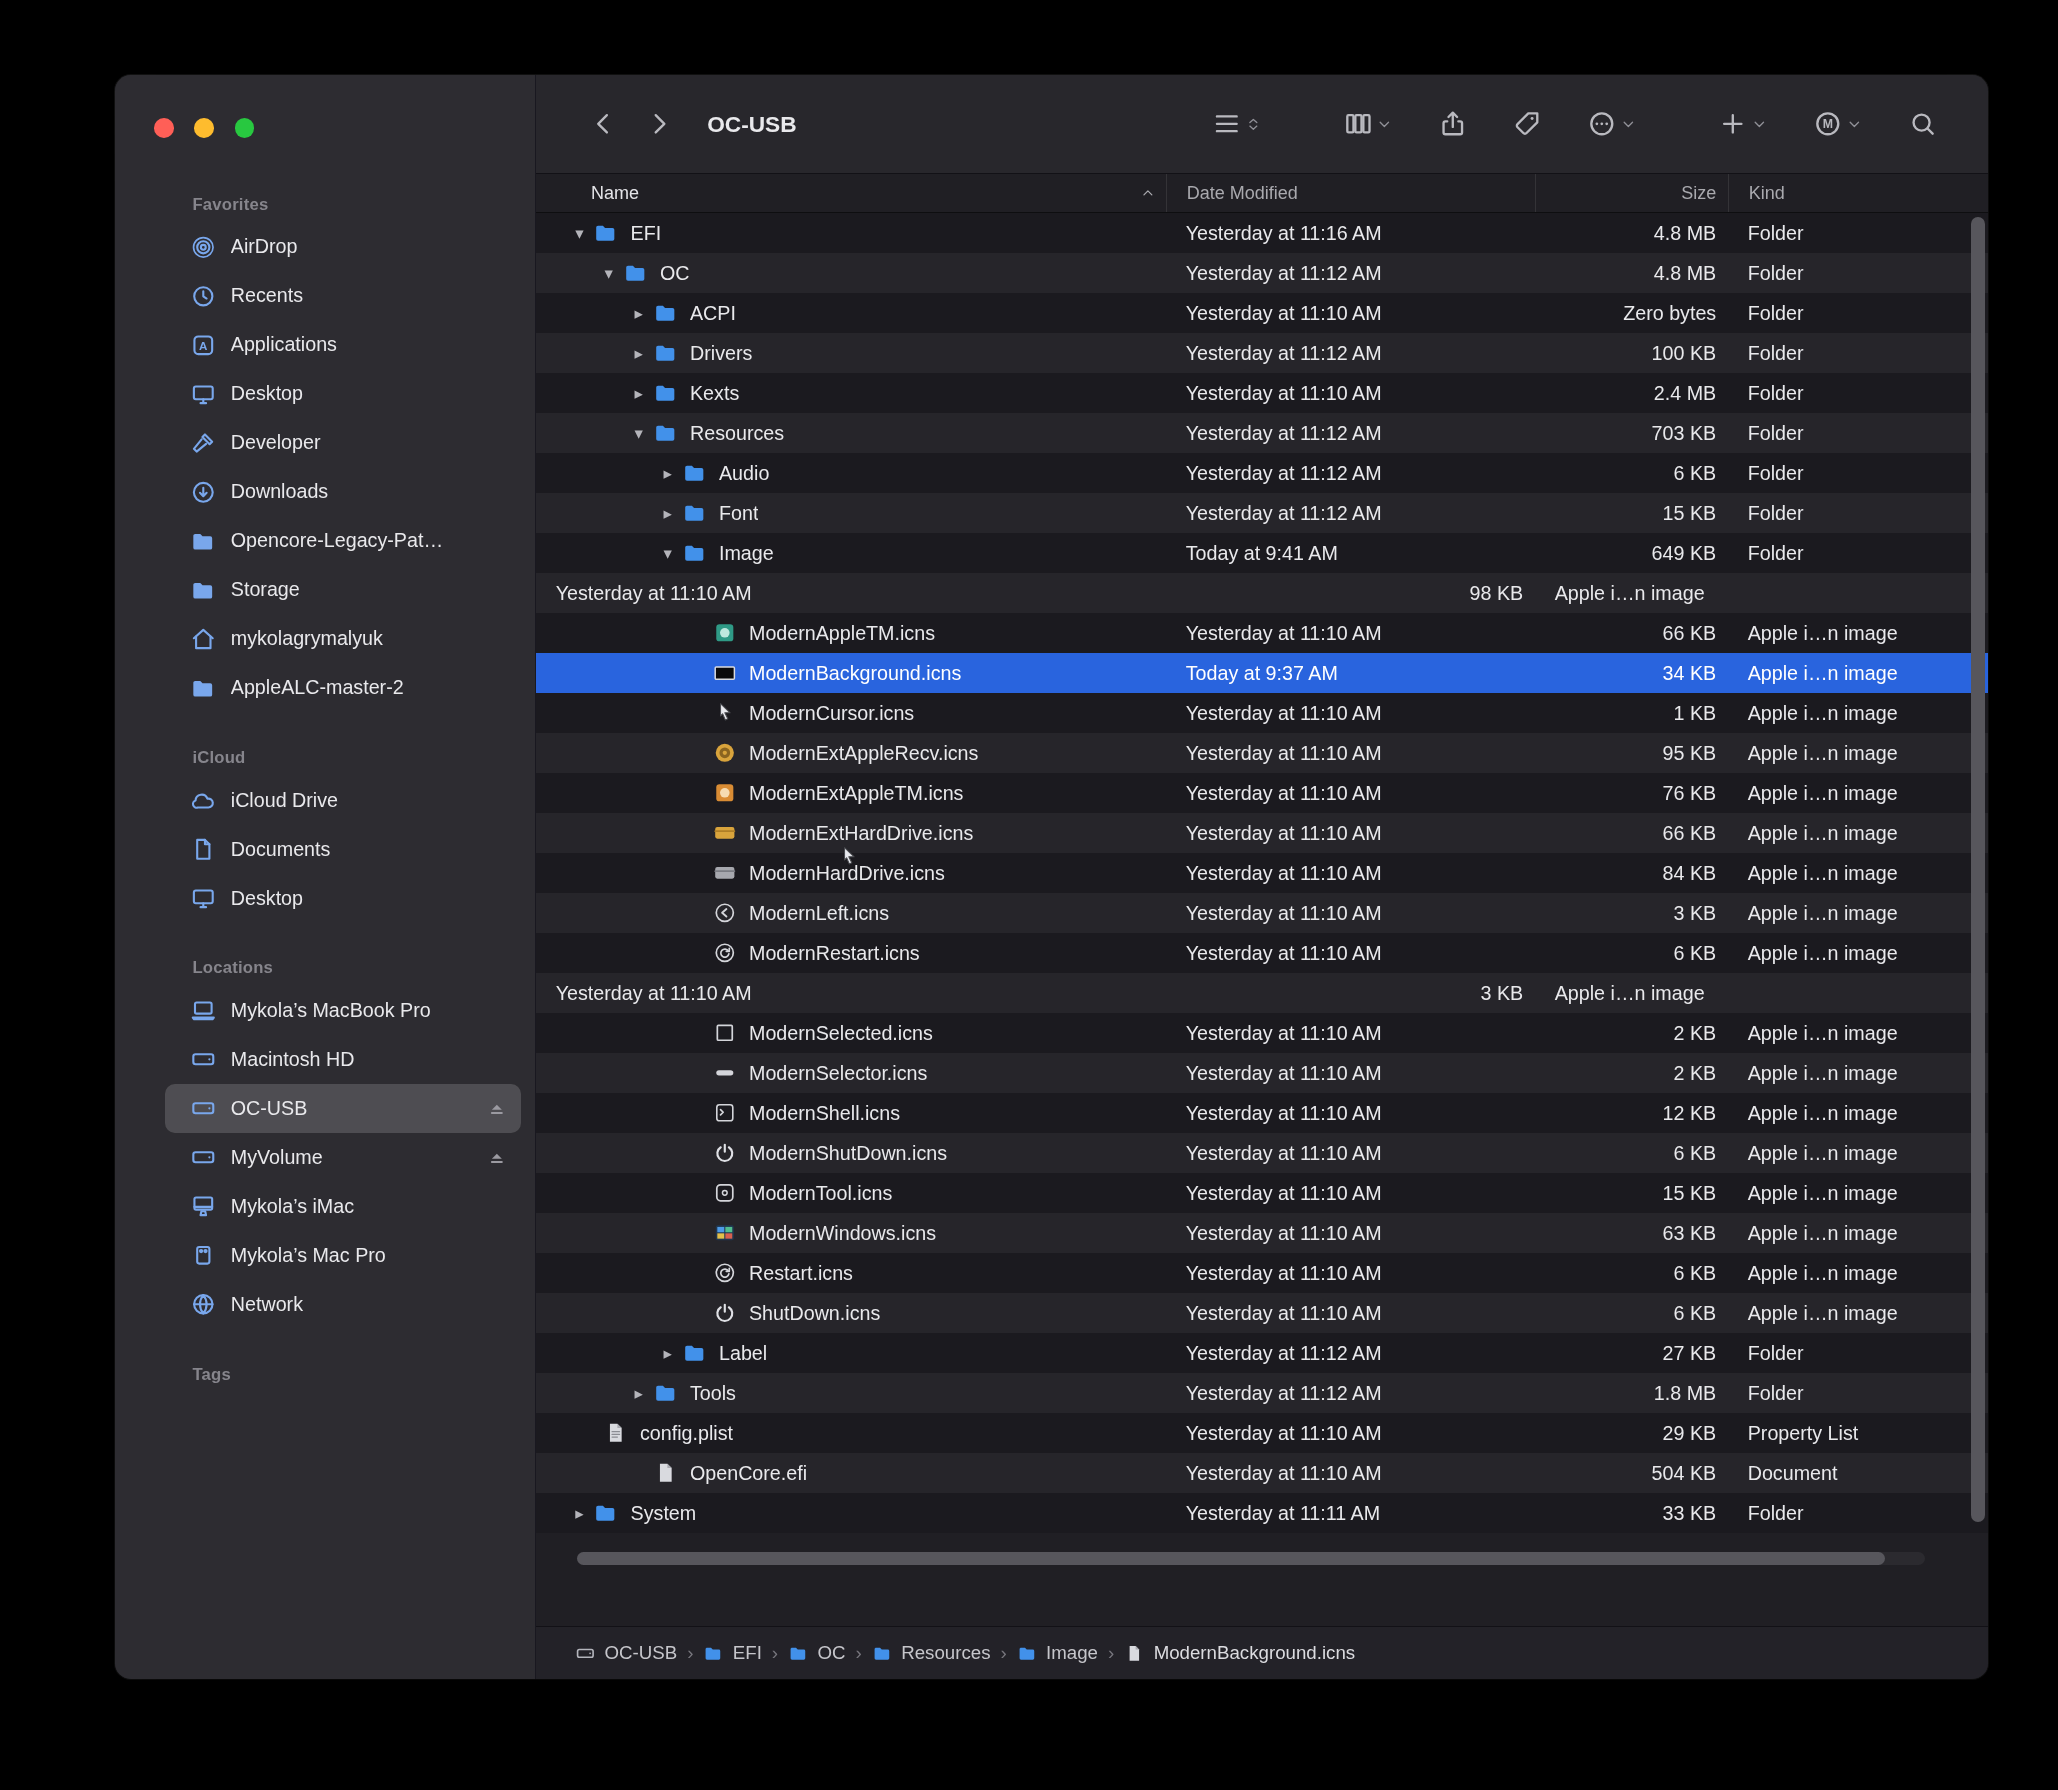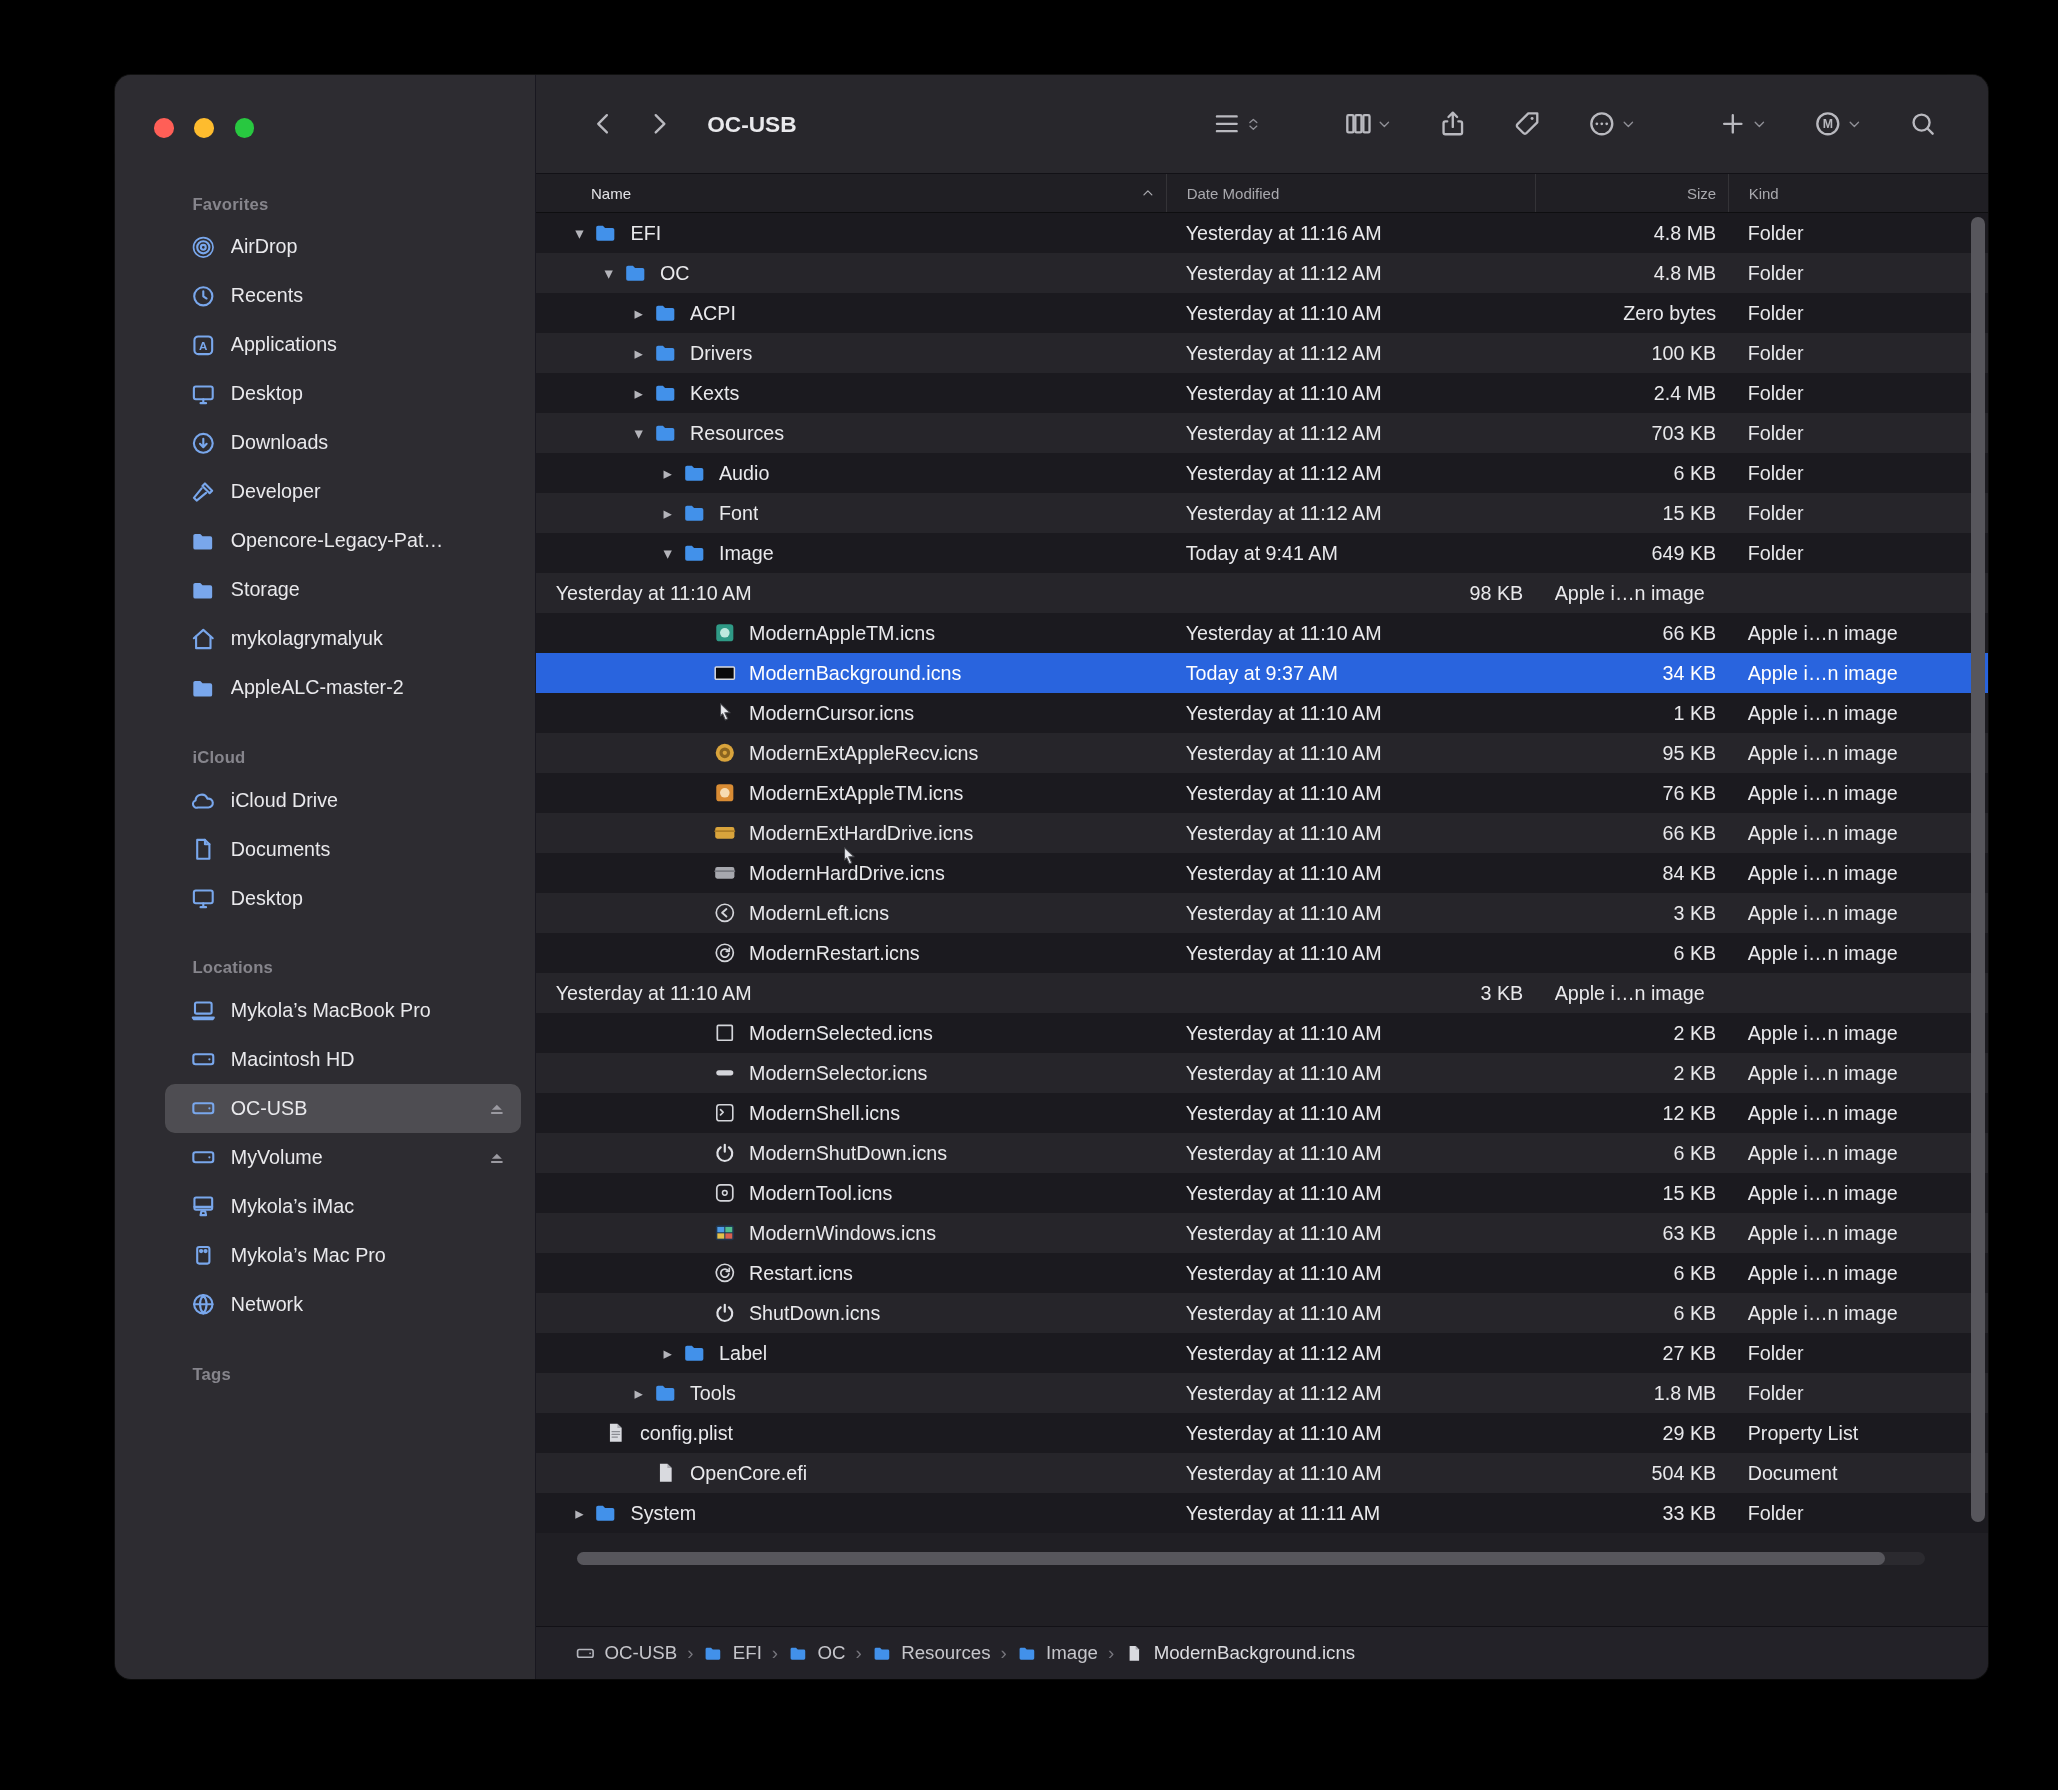--- a/index.html
+++ b/index.html
@@ -32,21 +32,21 @@
   .tb-btn .icon { width:29.6px; height:29.6px; }
   .tb-btn .icon.mini { width:16.7px; height:16.7px; color:#8f8f96; }
   .tb-title { font-size:22.7px; font-weight:700; color:#e9e9ec; margin-left:27.6px; }
   .tb-spacer { flex:1; }
   .tb-gap { width:69px; }
   .tb-group { display:flex; align-items:center; gap:33px; }
   
   .listwrap { flex:1; position:relative; display:flex; flex-direction:column; background:var(--content-bg,#201f24); min-height:0; }
   .cols, .row { display:grid; grid-template-columns:630px 369px 193px 1fr; }
   .cols { height:39px; flex:0 0 39px; align-items:center; border-bottom:1px solid rgba(0,0,0,.55); }
-  .col { display:flex; align-items:center; height:100%; font-size:15px; color:#a9a9ae; padding:0 9.9px 0 19.7px; }
+  .col { display:flex; align-items:center; height:100%; font-size:18px; color:#a9a9ae; padding:0 9.9px 0 19.7px; }
   .col.name { color:#e4e4e8; padding-left:55px; }
   .col.size { justify-content:flex-end; padding-right:11.8px; }
   .col.date,.col.size,.col.kind { border-left:1px solid rgba(255,255,255,.09); }
   .col .sorticon { width:15.8px; height:15.8px; margin-left:auto; color:#a9a9ae; }
   .rows { flex:1; overflow:hidden; }
   .row { height:40px; align-items:center; font-size:19.7px; color:var(--text-primary,#e9e9ec); }
   .row:nth-child(odd) { background:var(--row-dark-bg,#1b1a1f); }
   .row:nth-child(even){ background:var(--row-alt-bg,#26252a); }
   .row.selected { background:var(--selection-blue,#2964de) !important; color:#fff; }
   .cell { overflow:hidden; white-space:nowrap; text-overflow:ellipsis; }
@@ -120,34 +120,34 @@
                 <svg viewBox="0 0 24 24" fill="none" stroke="currentColor" stroke-width="1.9" stroke-linecap="round" stroke-linejoin="round">
                   <rect x="3.5" y="5" width="17" height="11.5" rx="1.8"></rect>
                   <path d="M9.5 20h5M12 16.5V20"></path>
                 </svg>
               </span>
               <span class="sb-label">Desktop</span>
             </div>
             <div class="sb-item">
               <span class="icon ">
                 <svg viewBox="0 0 24 24" fill="none" stroke="currentColor" stroke-width="1.9" stroke-linecap="round" stroke-linejoin="round">
+                  <path d="m13.5 4 6.5 6.5-2.3 2.3-6.5-6.5z"></path>
+                  <path d="m10.5 8.5-7 8.5 2.5 2.5 8.5-7"></path>
+                </svg>
+              </span>
+              <span class="sb-label">Developer</span>
+            </div>
+            <div class="sb-item">
+              <span class="icon ">
+                <svg viewBox="0 0 24 24" fill="none" stroke="currentColor" stroke-width="1.9" stroke-linecap="round" stroke-linejoin="round">
                   <circle cx="12" cy="12" r="8.5"></circle>
                   <path d="M12 8v7M9 12.5 12 15.5l3-3"></path>
                 </svg>
               </span>
               <span class="sb-label">Downloads</span>
-            </div>
-            <div class="sb-item">
-              <span class="icon ">
-                <svg viewBox="0 0 24 24" fill="none" stroke="currentColor" stroke-width="1.9" stroke-linecap="round" stroke-linejoin="round">
-                  <path d="m13.5 4 6.5 6.5-2.3 2.3-6.5-6.5z"></path>
-                  <path d="m10.5 8.5-7 8.5 2.5 2.5 8.5-7"></path>
-                </svg>
-              </span>
-              <span class="sb-label">Developer</span>
             </div>
             <div class="sb-item">
               <span class="icon ">
                 <svg viewBox="0 0 24 24" fill="none" stroke="currentColor" stroke-width="1.9" stroke-linecap="round" stroke-linejoin="round">
                   <path d="M3 7.2c0-1 .8-1.7 1.7-1.7h4.6l2 2h7A1.7 1.7 0 0 1 20 9.2v8.6a1.7 1.7 0 0 1-1.7 1.7H4.7A1.7 1.7 0 0 1 3 17.8z" fill="currentColor" stroke="none"></path>
                 </svg>
               </span>
               <span class="sb-label">Opencore-Legacy-Pat…</span>
             </div>
             <div class="sb-item">

